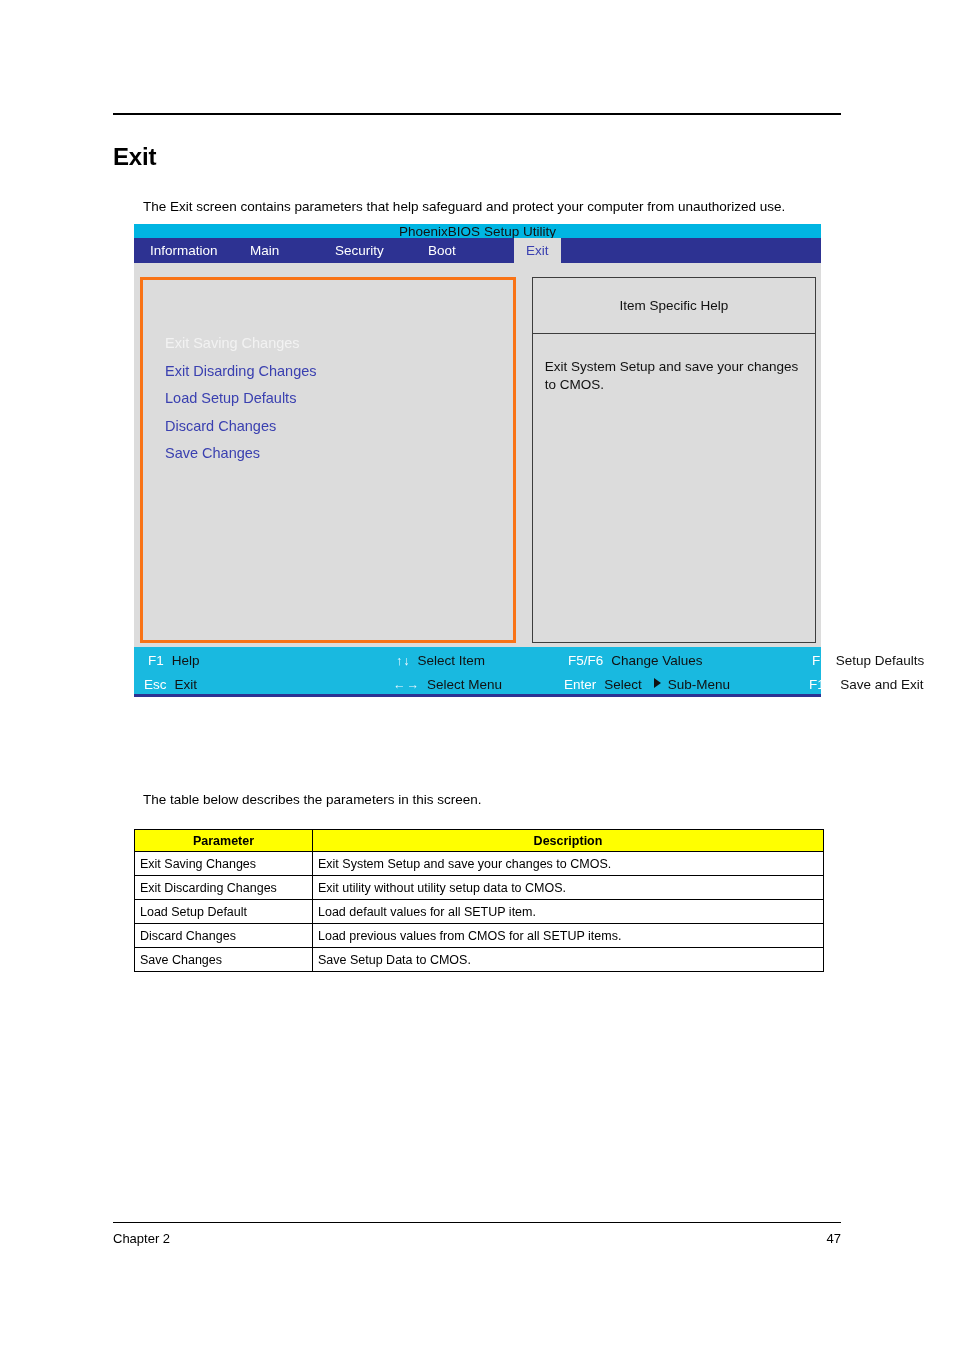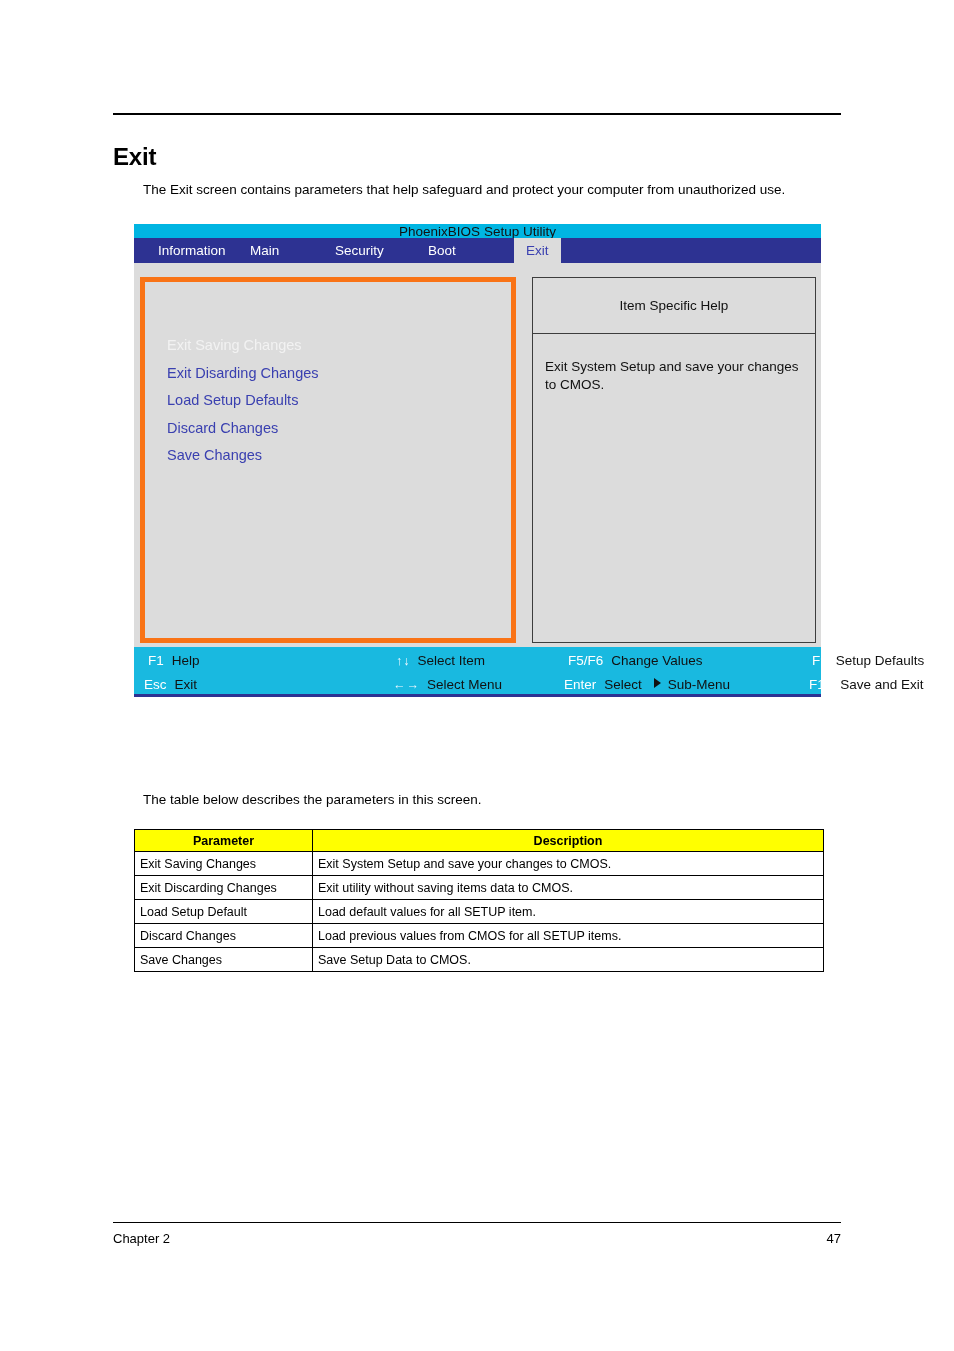--- a/index.html
+++ b/index.html
@@ -30,21 +30,21 @@
     left: 113px;
     top: 128px;
     font-size: 24px;
     font-weight: bold;
     letter-spacing: -0.2px;
     line-height: 1.1;
   }
   .intro-text {
     position: absolute;
     left: 143px;
-    top: 167px;
+    top: 184px;
     width: 700px;
     font-size: 13.5px;
     line-height: 1.35;
   }
 
   
   .bios {
     position: absolute;
     left: 134px;
     top: 224px;
@@ -68,21 +68,21 @@
     position: relative;
   }
   .bios-tab {
     color: #ffffff;
     font-size: 13.5px;
     display: flex;
     align-items: center;
     padding: 0 12px;
     white-space: nowrap;
   }
-  .bios-tab.t-information { padding-left: 24px; width: 104px; box-sizing: border-box; }
+  .bios-tab.t-information { padding-left: 16px; width: 104px; box-sizing: border-box; }
   .bios-tab.t-main        { width: 85px; box-sizing: border-box; }
   .bios-tab.t-security    { width: 93px; box-sizing: border-box; }
   .bios-tab.t-boot        { width: 98px; box-sizing: border-box; }
   .bios-tab.active {
     background: #dcdcdc;
     color: #3a40b0;
   }
   .bios-tabs-filler { flex: 1 1 auto; background: #2d3292; }
 
   .bios-body {
@@ -95,21 +95,21 @@
   .bios-panels {
     position: absolute;
     left: 6px;
     top: 14px;
     right: 5px;
     height: 366px;
     display: flex;
   }
   .panel-main {
     width: 452px;
-    border: 5px solid #f97316;
+    border: 3px solid #f97316;
     box-sizing: border-box;
     background: #dcdcdc;
     position: relative;
   }
   .menu-list {
     position: absolute;
     left: 22px;
     top: 56px;
     right: 6px;
   }
@@ -385,21 +385,21 @@
       <th>Description</th>
     </tr>
   </thead>
   <tbody>
     <tr>
       <td class="col-param">Exit Saving Changes</td>
       <td>Exit System Setup and save your changes to CMOS.</td>
     </tr>
     <tr>
       <td class="col-param">Exit Discarding Changes</td>
-      <td>Exit utility without saving items data to CMOS.</td>
+      <td>Exit utility without utility setup data to CMOS.</td>
     </tr>
     <tr>
       <td class="col-param">Load Setup Default</td>
       <td>Load default values for all SETUP item.</td>
     </tr>
     <tr>
       <td class="col-param">Discard Changes</td>
       <td>Load previous values from CMOS for all SETUP items.</td>
     </tr>
     <tr>

